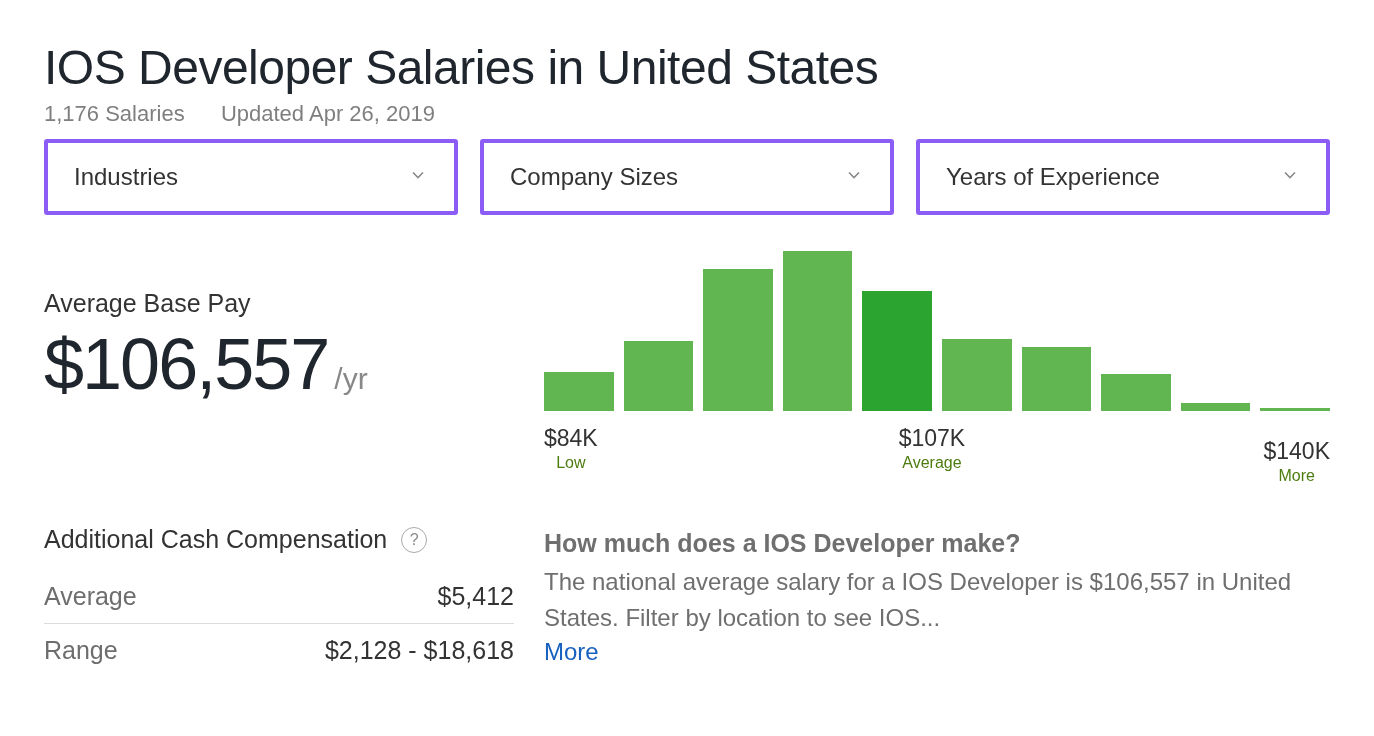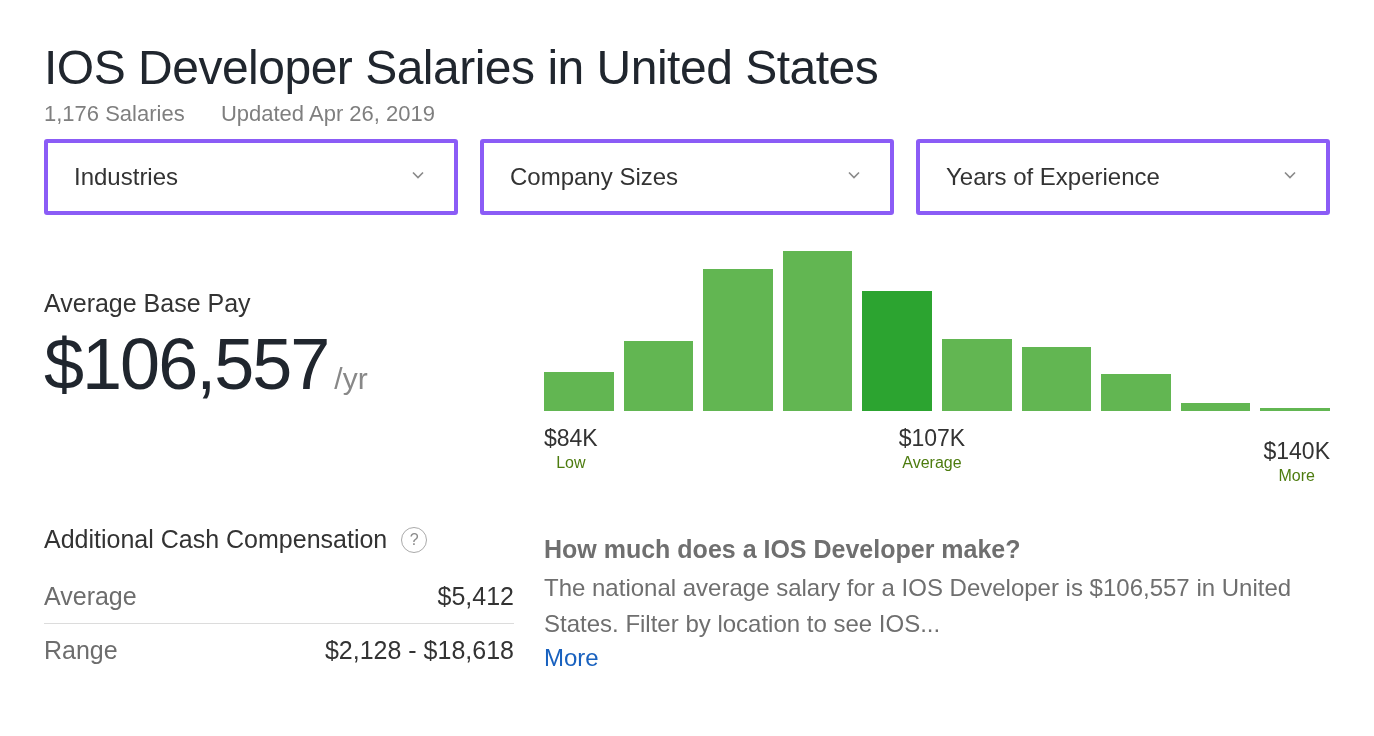--- a/index.html
+++ b/index.html
@@ -88,21 +88,21 @@
     display: flex;
     justify-content: space-between;
   }
   .cl { text-align: left; }
   .cl.center { text-align: center; transform: translateX(2%); }
   .cl.right { text-align: right; margin-top: 13px; }
   .cl-val { font-size: 23px; color: #333; }
   .cl-sub { font-size: 16px; color: #4d7c0f; margin-top: 2px; text-align: center; }
   .bottom {
     display: flex;
-    align-items: center;
+    align-items: flex-start;
   }
   .add-comp { width: 500px; padding-right: 30px; }
   .add-heading {
     display: flex;
     align-items: center;
     font-size: 25px;
     color: #333;
     margin-bottom: 16px;
   }
   .qmark {

